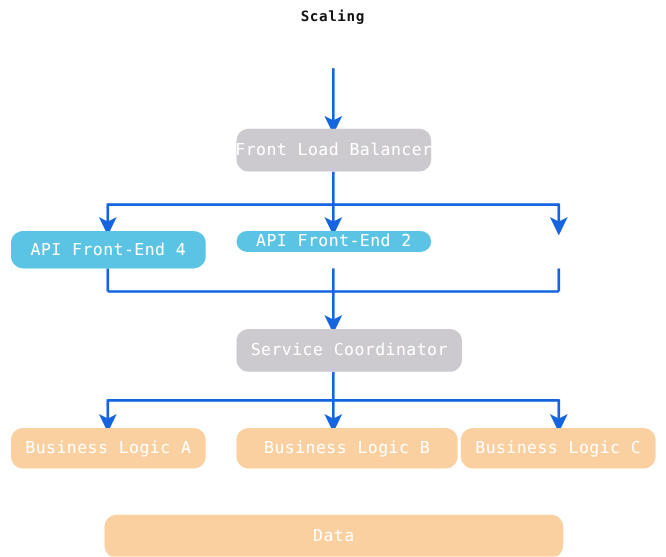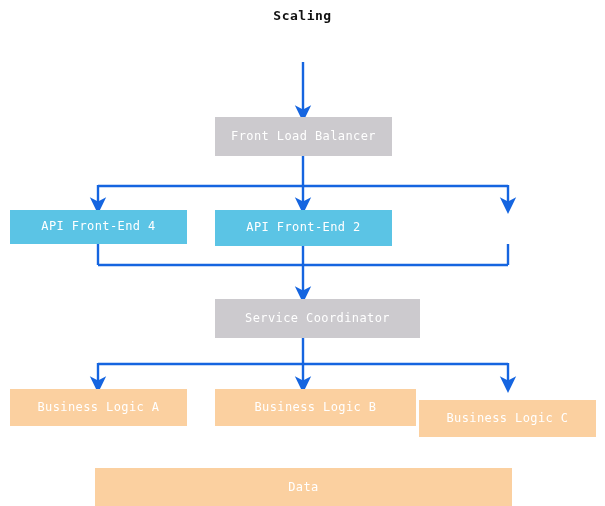--- a/index.html
+++ b/index.html
@@ -34,25 +34,26 @@
     user-select: none;
   }
   .node {
     position: absolute;
     box-sizing: border-box;
     display: flex;
     align-items: center;
     justify-content: center;
     color: #ffffff;
     font-family: "DejaVu Sans Mono", "Liberation Mono", monospace;
-    font-size: 12px;
+    font-size: 15px;
     letter-spacing: 0.4px;
     text-align: center;
     line-height: 1.1;
     white-space: nowrap;
+    border-radius: 11px;
   }
   .node-gray   { background: #cccace; }
   .node-blue   { background: #5bc4e5; }
   .node-orange { position: absolute; background: #fbd0a0; }
   .node-orange.node { background: #fbd0a0; }
   svg.edges {
     position: absolute;
     left: 0;
     top: 0;
     width: 605px;
@@ -93,26 +94,26 @@
       <line x1="98" y1="363" x2="98" y2="384" marker-end="url(#arrowhead)"></line>
       <line x1="303" y1="363" x2="303" y2="384" marker-end="url(#arrowhead)"></line>
       <line x1="508" y1="363" x2="508" y2="384" marker-end="url(#arrowhead)"></line>
     </g>
   </svg>
 
   <div class="node node-gray" style="left:215px; top:117px; width:177px; height:39px;">Front Load Balancer</div>
 
   <div class="node node-blue" style="left:10px; top:210px; width:177px; height:34px;">API Front-End 4</div>
 
-  <div class="node node-blue" style="left:215px; top:210px; width:177px; height:36px;">API Front-End 2</div>
+  <div class="node node-blue" style="left:215px; top:210px; width:177px; height:19px;">API Front-End 2</div>
 
 
   <div class="node node-gray" style="left:215px; top:299px; width:205px; height:39px;">Service Coordinator</div>
 
   <div class="node node-orange" style="left:10px; top:389px; width:177px; height:37px;">Business Logic A</div>
 
   <div class="node node-orange" style="left:215px; top:389px; width:201px; height:37px;">Business Logic B</div>
 
-  <div class="node node-orange" style="left:419px; top:389px; width:177px; height:37px;margin-top:11px;">Business Logic C</div>
+  <div class="node node-orange" style="left:419px; top:389px; width:177px; height:37px;">Business Logic C</div>
 
   <div class="node node-orange" style="left:95px; top:456px; width:417px; height:39px;margin-top:12px;">Data</div>
 
 </div>
 
 </body></html>

